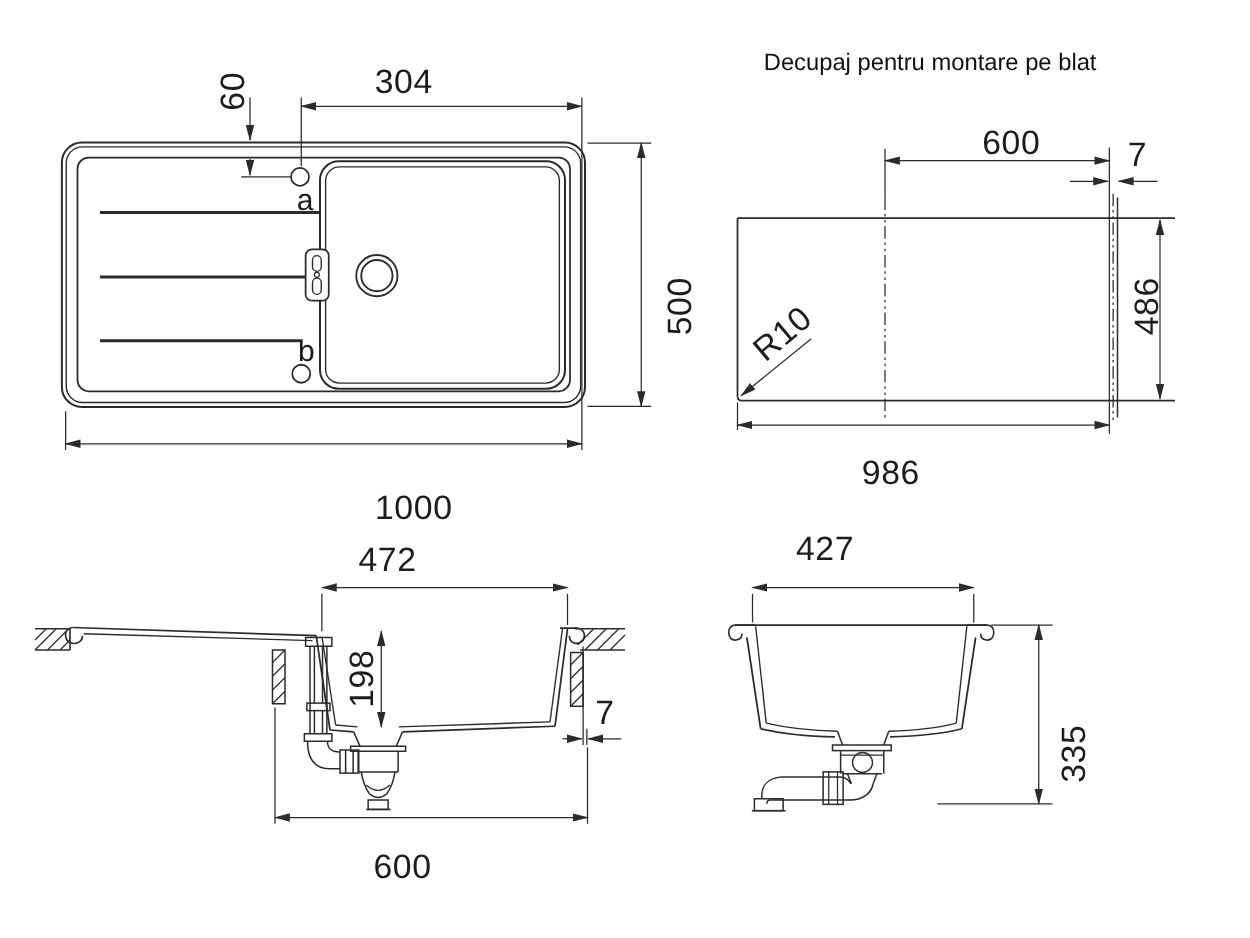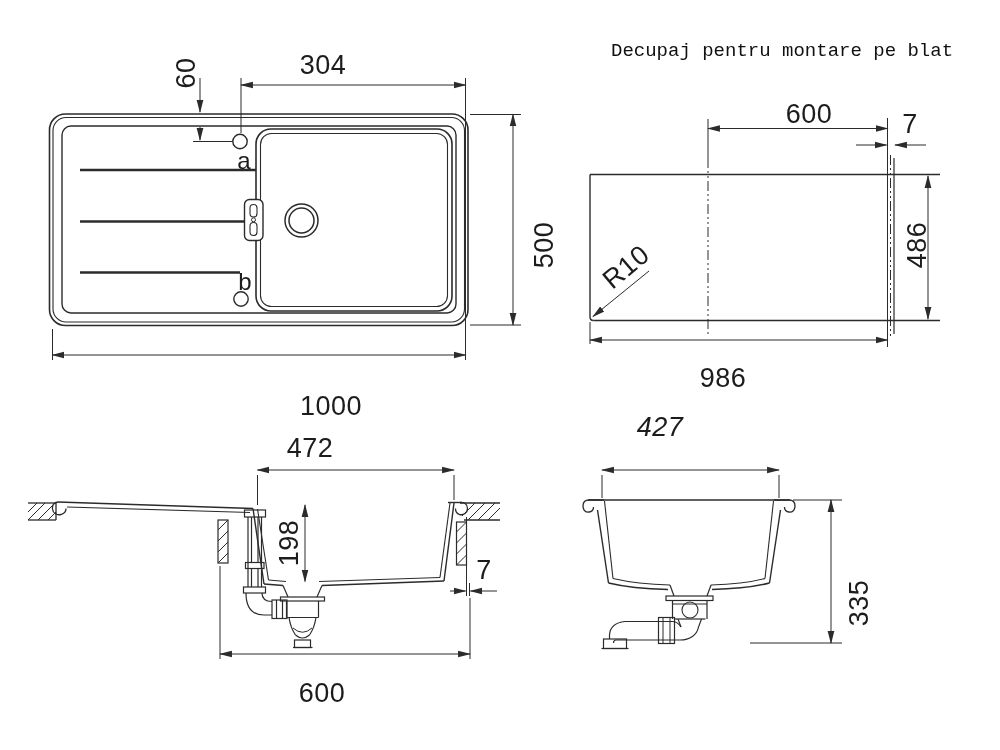--- a/index.html
+++ b/index.html
@@ -250,36 +250,36 @@
       <line x1="779" y1="475" x2="779" y2="498"></line>
       <line x1="602" y1="470" x2="779" y2="470" marker-start="url(#as)" marker-end="url(#ae)"></line>
 
       <line x1="793" y1="500" x2="842" y2="500"></line>
       <line x1="750" y1="643" x2="842" y2="643"></line>
       <line x1="831" y1="500" x2="831" y2="643" marker-start="url(#as)" marker-end="url(#ae)"></line>
     </g>
   </g>
 </svg>
 
-  <div class="view-title" style="left:611px;top:40px;font-family:Liberation Mono, monospace;">Decupaj pentru montare pe blat</div>
+  <div class="view-title" style="left:611px;top:40px;">Decupaj pentru montare pe blat</div>
 
   <div class="dim rot90" style="left:146px;top:58px;">60</div>
   <div class="dim" style="left:283px;top:50px;">304</div>
   <div class="dim rot90" style="left:504px;top:230px;">500</div>
   <div class="dim" style="left:291px;top:363px;margin-top:28px;">1000</div>
   <div class="hole-label" style="left:229px;top:148px;">a</div>
   <div class="hole-label" style="left:230px;top:269px;">b</div>
 
   <div class="dim" style="left:769px;top:99px;">600</div>
   <div class="dim" style="left:870px;top:109px;">7</div>
   <div class="dim rot90" style="left:877px;top:230px;">486</div>
-  <div class="dim" style="left:683px;top:363px;">986</div>
+  <div class="dim" style="left:656px;top:363px;text-align:right;">986</div>
   <div class="dim rot40" style="left:586px;top:252px;">R10</div>
 
   <div class="dim" style="left:270px;top:433px;">472</div>
   <div class="dim rot90" style="left:249px;top:528px;">198</div>
   <div class="dim" style="left:444px;top:555px;">7</div>
   <div class="dim" style="left:282px;top:678px;">600</div>
 
-  <div class="dim" style="left:620px;top:412px;font-style:italic;">427</div>
+  <div class="dim" style="left:620px;top:424px;">427</div>
   <div class="dim rot90" style="left:819px;top:588px;">335</div>
 
 </div>
 
 </body></html>

